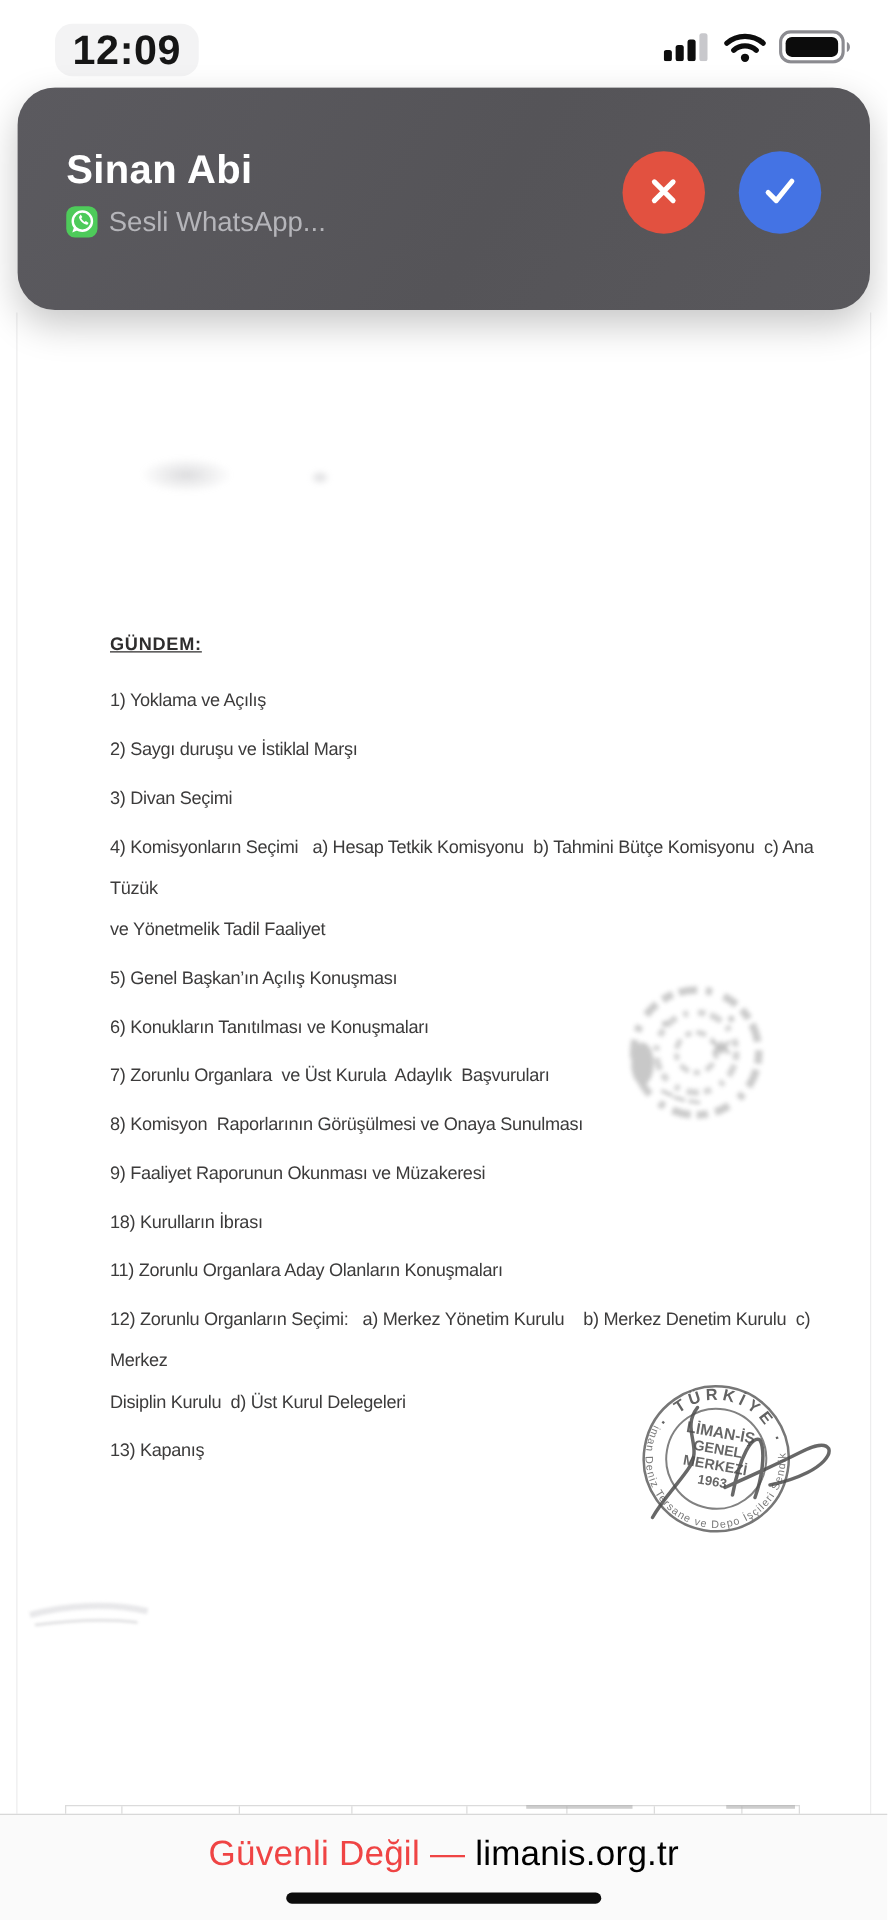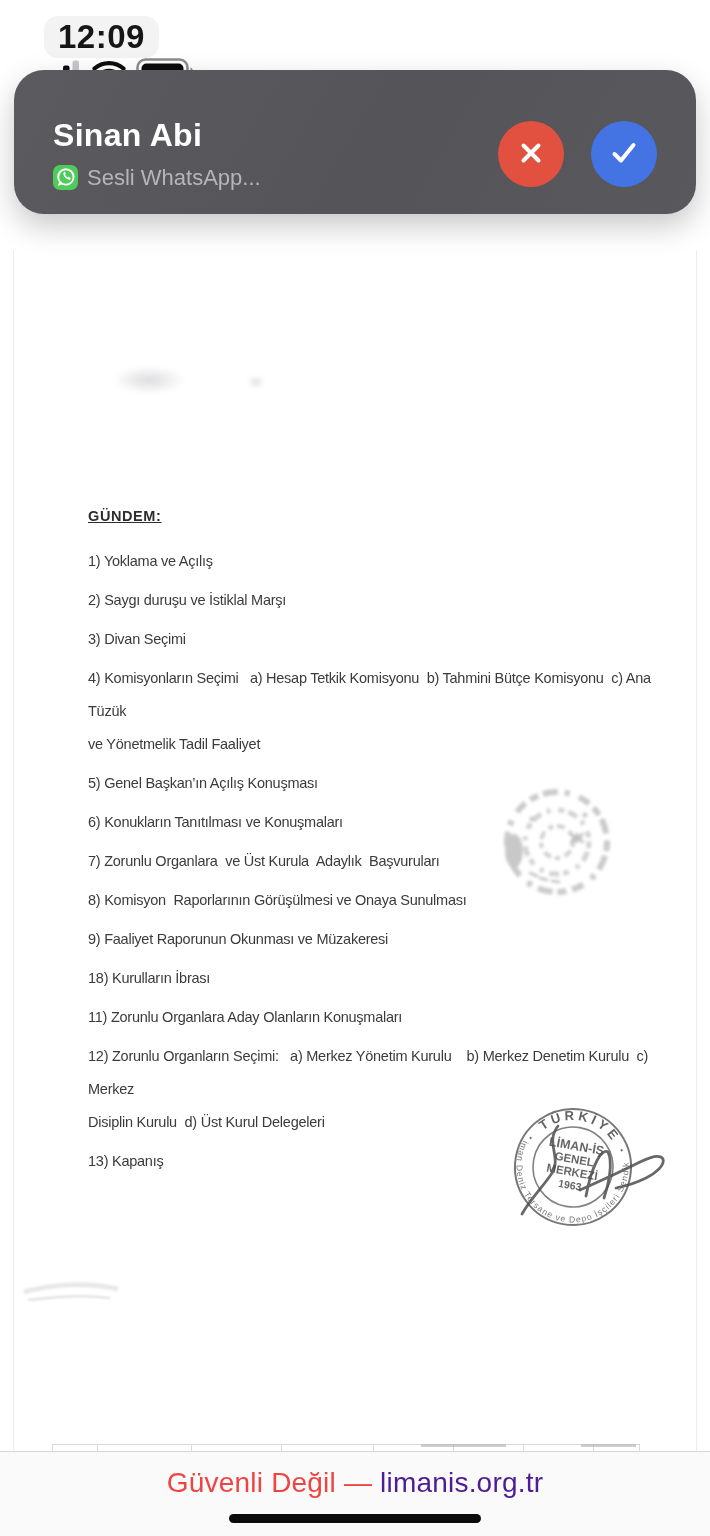--- a/index.html
+++ b/index.html
@@ -2,27 +2,27 @@
 <html><head>
 <meta charset="utf-8">
 <style>
   html,body{margin:0;padding:0;}
   body{
     width:710px;height:1536px;position:relative;background:#ffffff;
     font-family:"Liberation Sans",sans-serif;overflow:hidden;
   }
   
   .status-bar{position:absolute;top:0;left:0;right:0;height:64px;
-    display:flex;justify-content:space-between;align-items:flex-start;
-    padding:16px 27px 0 44px;box-sizing:border-box;flex-direction:column;}
+    display:flex;justify-content:space-between;align-items:center;
+    padding:16px 27px 0 44px;box-sizing:border-box;}
   .time-pill{background:#f3f3f4;border-radius:14px;padding:2px 14px;
     font-size:33px;font-weight:bold;color:#161616;letter-spacing:.5px;}
   .status-icons{display:flex;align-items:center;gap:10px;}
   
-  .call-banner{position:absolute;left:14px;top:70px;width:682px;height:144px;
+  .call-banner{position:absolute;left:14px;top:70px;width:682px;height:178px;
     border-radius:30px;background:linear-gradient(120deg,#5b5a5f 0%,#555458 55%,#59585c 100%);
     background-color:#58575c;box-shadow:0 12px 30px rgba(0,0,0,.22);}
   .caller-name{position:absolute;left:39px;top:47px;font-size:32px;font-weight:bold;
     color:#ffffff;letter-spacing:.3px;}
   .call-sub{position:absolute;left:39px;top:95px;display:flex;align-items:flex-start;gap:9px;
     font-size:22px;color:#b5b5ba;}
   .wa-icon{width:25px;height:25px;border-radius:7px;display:flex;align-items:center;
     justify-content:center;}
   .cbtn{position:absolute;top:51px;width:66px;height:66px;border-radius:50%;border:none;
     display:flex;align-items:center;justify-content:center;cursor:pointer;padding:0;}
@@ -49,21 +49,21 @@
   .table-frag{position:absolute;left:52px;top:1444px;width:588px;height:9px;
     border:1px solid #cfcfcf;border-bottom:none;opacity:.75;box-sizing:border-box;}
   .tf-v{position:absolute;top:0;bottom:0;width:1px;background:#cfcfcf;}
   .tf-d{position:absolute;top:-1px;height:3px;background:#9a9a9a;opacity:.65;}
   
   .bottom-bar{position:absolute;left:0;right:0;bottom:0;height:84px;background:#fafafa;
     border-top:1px solid #d8d8d8;}
   .url-text{position:absolute;top:15px;width:100%;text-align:center;font-size:28px;
     letter-spacing:.2px;}
   .url-text .gray{color:#ef4444;}
-  .url-text .dom{color:#4c1d95;}
+  .url-text .dom{color:#000000;}
   .home-indicator{position:absolute;left:50%;transform:translateX(-50%);bottom:13px;
     width:252px;height:9px;border-radius:5px;background:#0c0c0c;}
 </style>
 </head>
 <body>
 
 <div class="status-bar">
   <div class="time-pill">
     <span>12:09</span>
   </div>

